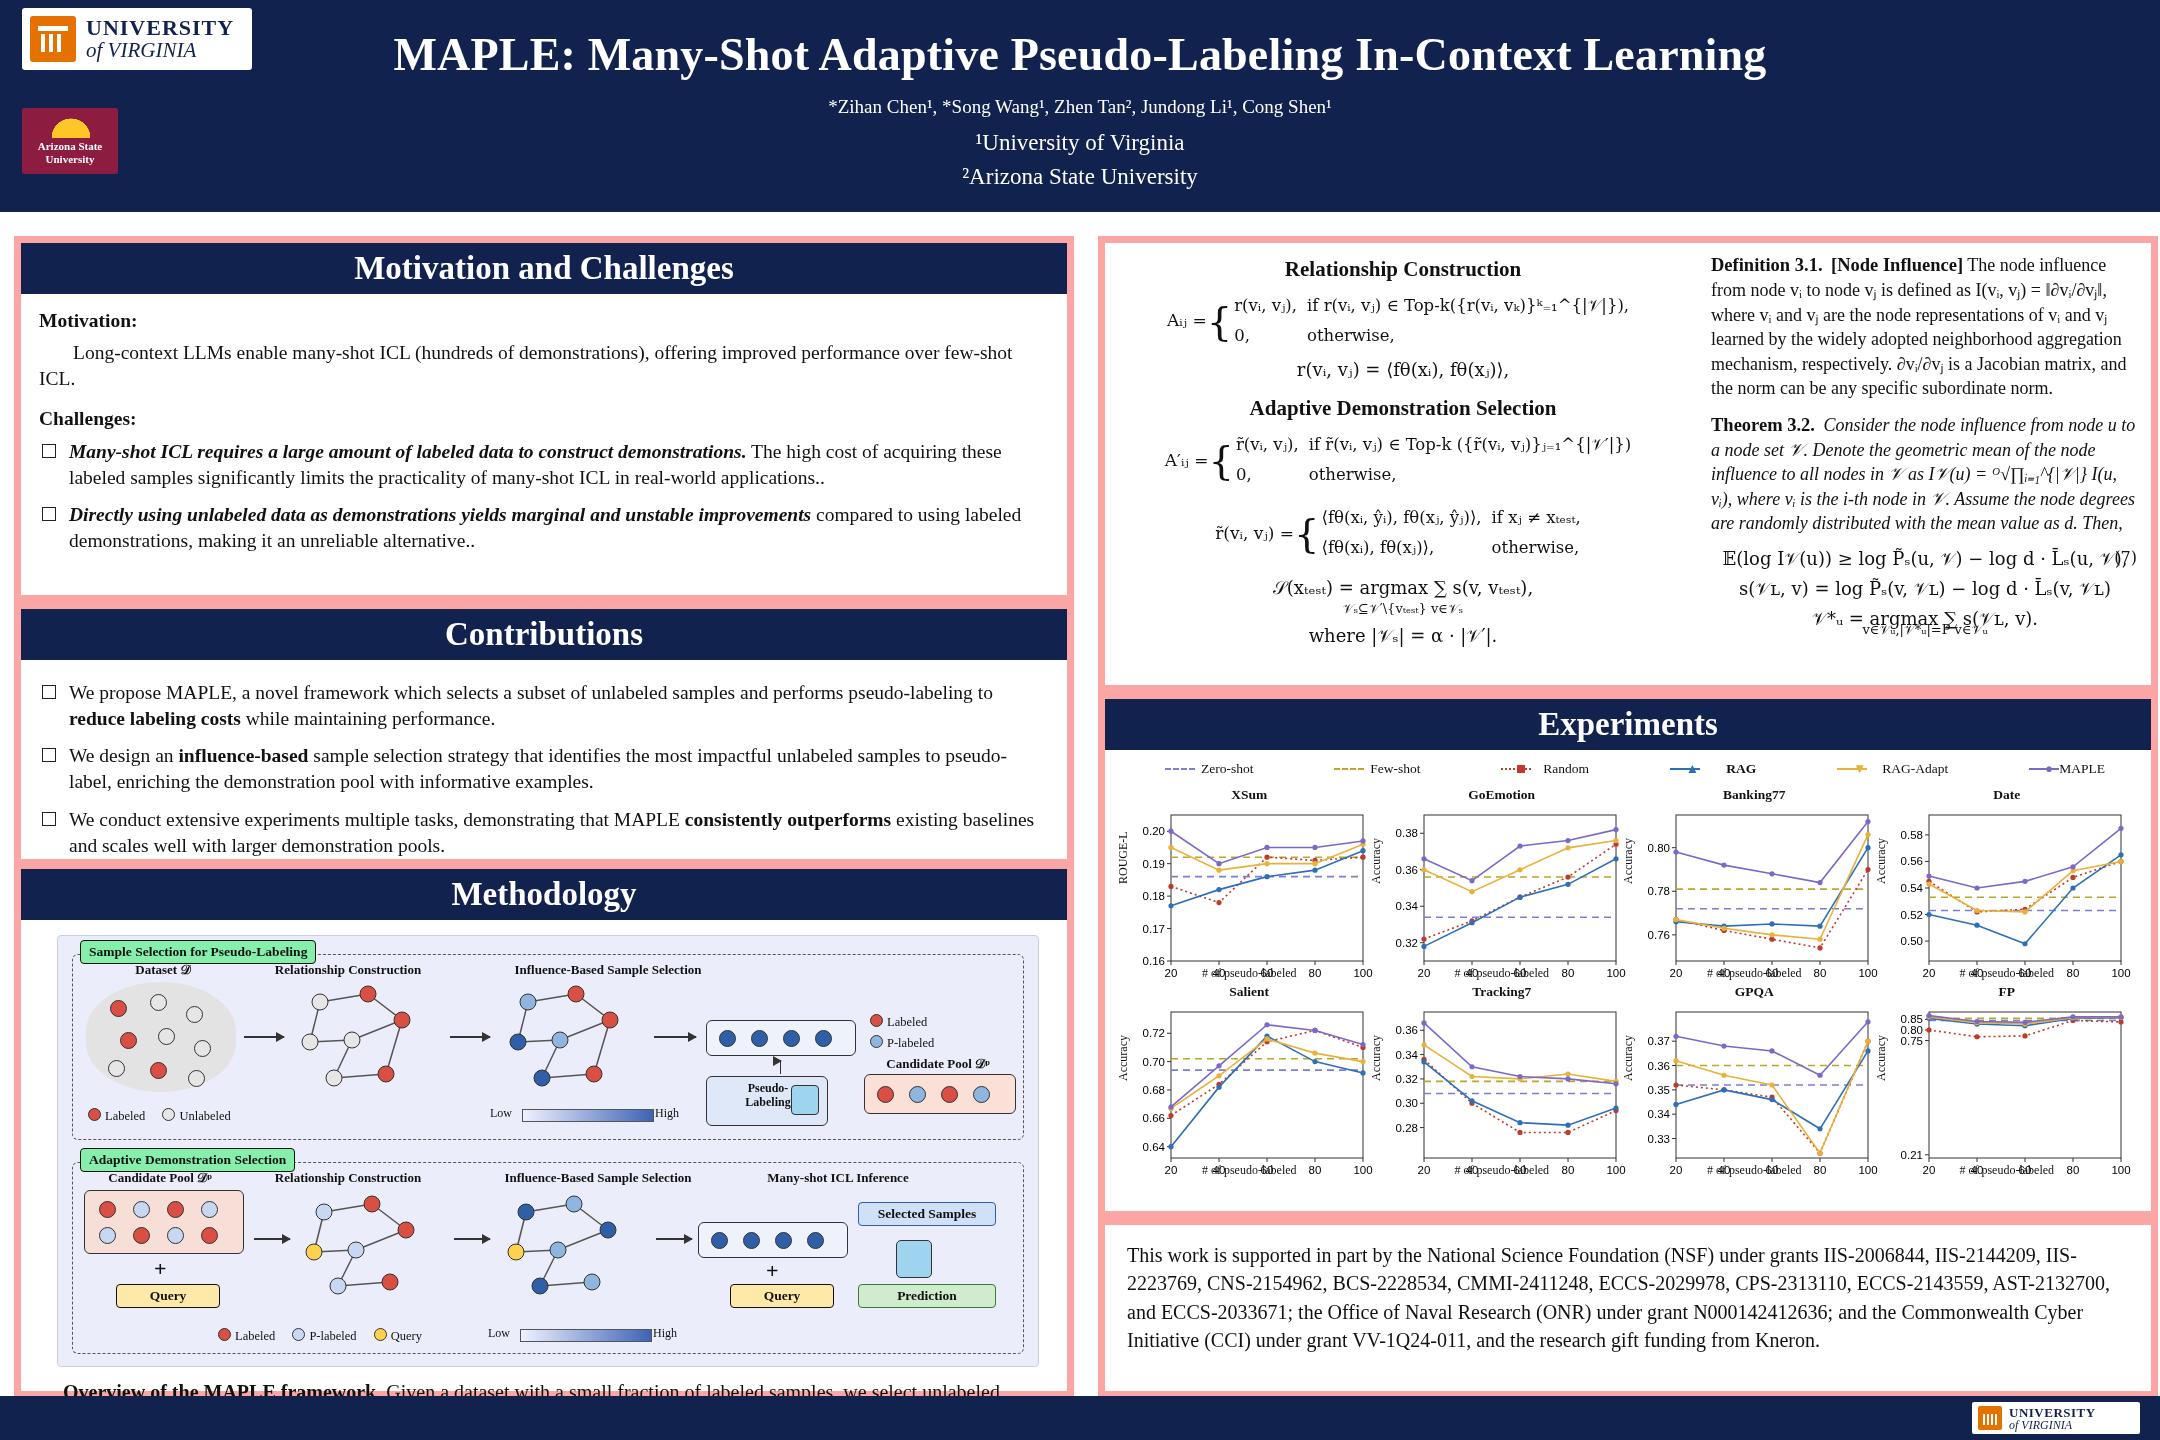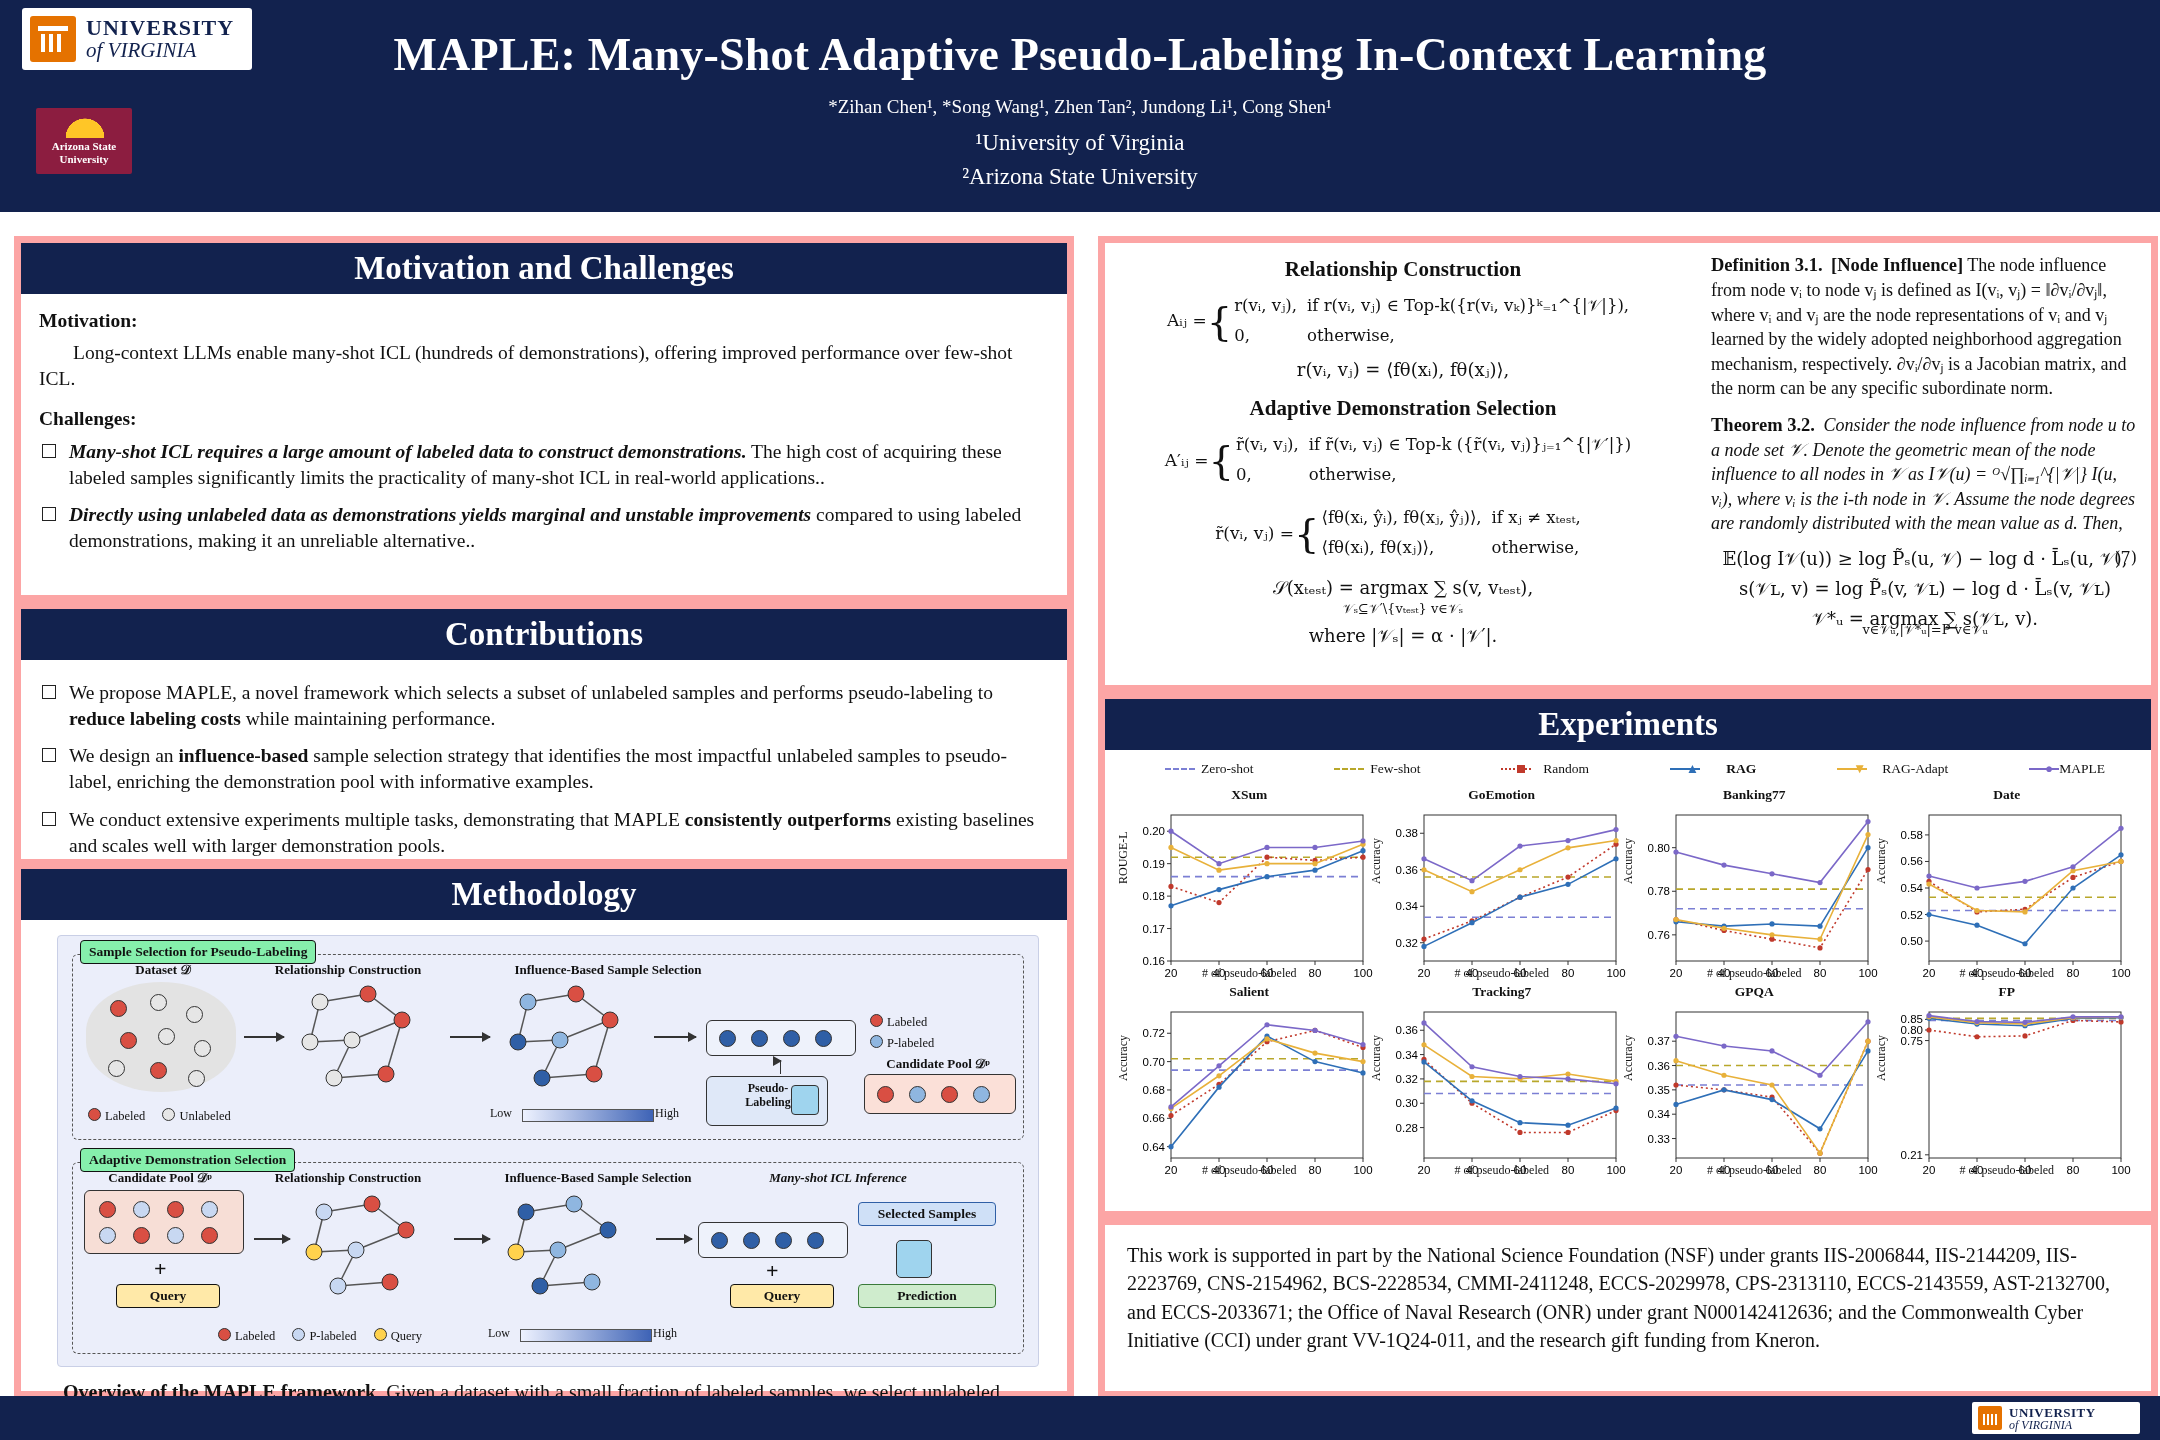--- a/index.html
+++ b/index.html
@@ -28,21 +28,21 @@
     content:"";position:absolute;left:8px;top:10px;width:30px;height:5px;background:#fff;
   }
   #uva-logo .mark:after{
     content:"";position:absolute;left:11px;top:18px;width:24px;height:18px;
     background:repeating-linear-gradient(90deg,#fff 0 4px,transparent 4px 8px);
   }
   #uva-logo .txt{margin-left:10px;line-height:1.02;color:#12224e;}
   #uva-logo .txt .l1{font-size:22px;letter-spacing:1px;font-weight:bold;}
   #uva-logo .txt .l2{font-size:21px;font-style:italic;}
   #asu-logo{
-    position:absolute;left:36px;top:108px;width:96px;height:66px;background:#8c1d40;
+    position:absolute;left:22px;top:108px;width:96px;height:66px;background:#8c1d40;
     color:#fff;border-radius:2px;
   }
   #asu-logo .sun{
     position:absolute;left:30px;top:4px;width:38px;height:26px;
     background:radial-gradient(circle at 50% 100%,#ffc627 0 60%,transparent 61%);
   }
   #asu-logo .name{position:absolute;left:0;top:32px;width:96px;text-align:center;font-size:11px;font-weight:bold;line-height:1.15;}
   #title{
     position:absolute;left:260px;top:28px;width:1640px;text-align:center;
     font-size:46px;font-weight:bold;letter-spacing:.2px;
@@ -262,21 +262,21 @@
       <span class="grad" style="left:32px;top:3px;width:130px;"></span>
       <span style="margin-left:140px;">High</span>
     </div>
 
     <div class="dash" style="left:14px;top:226px;width:950px;height:190px;"></div>
     <div class="tagbox" style="left:22px;top:212px;">Adaptive Demonstration Selection</div>
 
     <div class="cap" style="left:22px;top:234px;width:160px;">Candidate Pool 𝒟ᵖ</div>
     <div class="cap" style="left:190px;top:234px;width:200px;">Relationship Construction</div>
     <div class="cap" style="left:410px;top:234px;width:260px;">Influence-Based Sample Selection</div>
-    <div class="cap" style="left:680px;top:234px;width:200px;font-style:italic;">Many-shot ICL Inference</div>
+    <div class="cap" style="left:680px;top:234px;width:200px;">Many-shot ICL Inference</div>
 
     <div class="box" style="left:26px;top:254px;width:158px;height:62px;background:#f7ded6;">
       <div class="node" style="left:14px;top:10px;width:15px;height:15px;background:#d94f43;"></div>
       <div class="node" style="left:48px;top:10px;width:15px;height:15px;background:#c8d8f2;"></div>
       <div class="node" style="left:82px;top:10px;width:15px;height:15px;background:#d94f43;"></div>
       <div class="node" style="left:116px;top:10px;width:15px;height:15px;background:#c8d8f2;"></div>
       <div class="node" style="left:14px;top:36px;width:15px;height:15px;background:#c8d8f2;"></div>
       <div class="node" style="left:48px;top:36px;width:15px;height:15px;background:#d94f43;"></div>
       <div class="node" style="left:82px;top:36px;width:15px;height:15px;background:#c8d8f2;"></div>
       <div class="node" style="left:116px;top:36px;width:15px;height:15px;background:#d94f43;"></div>

